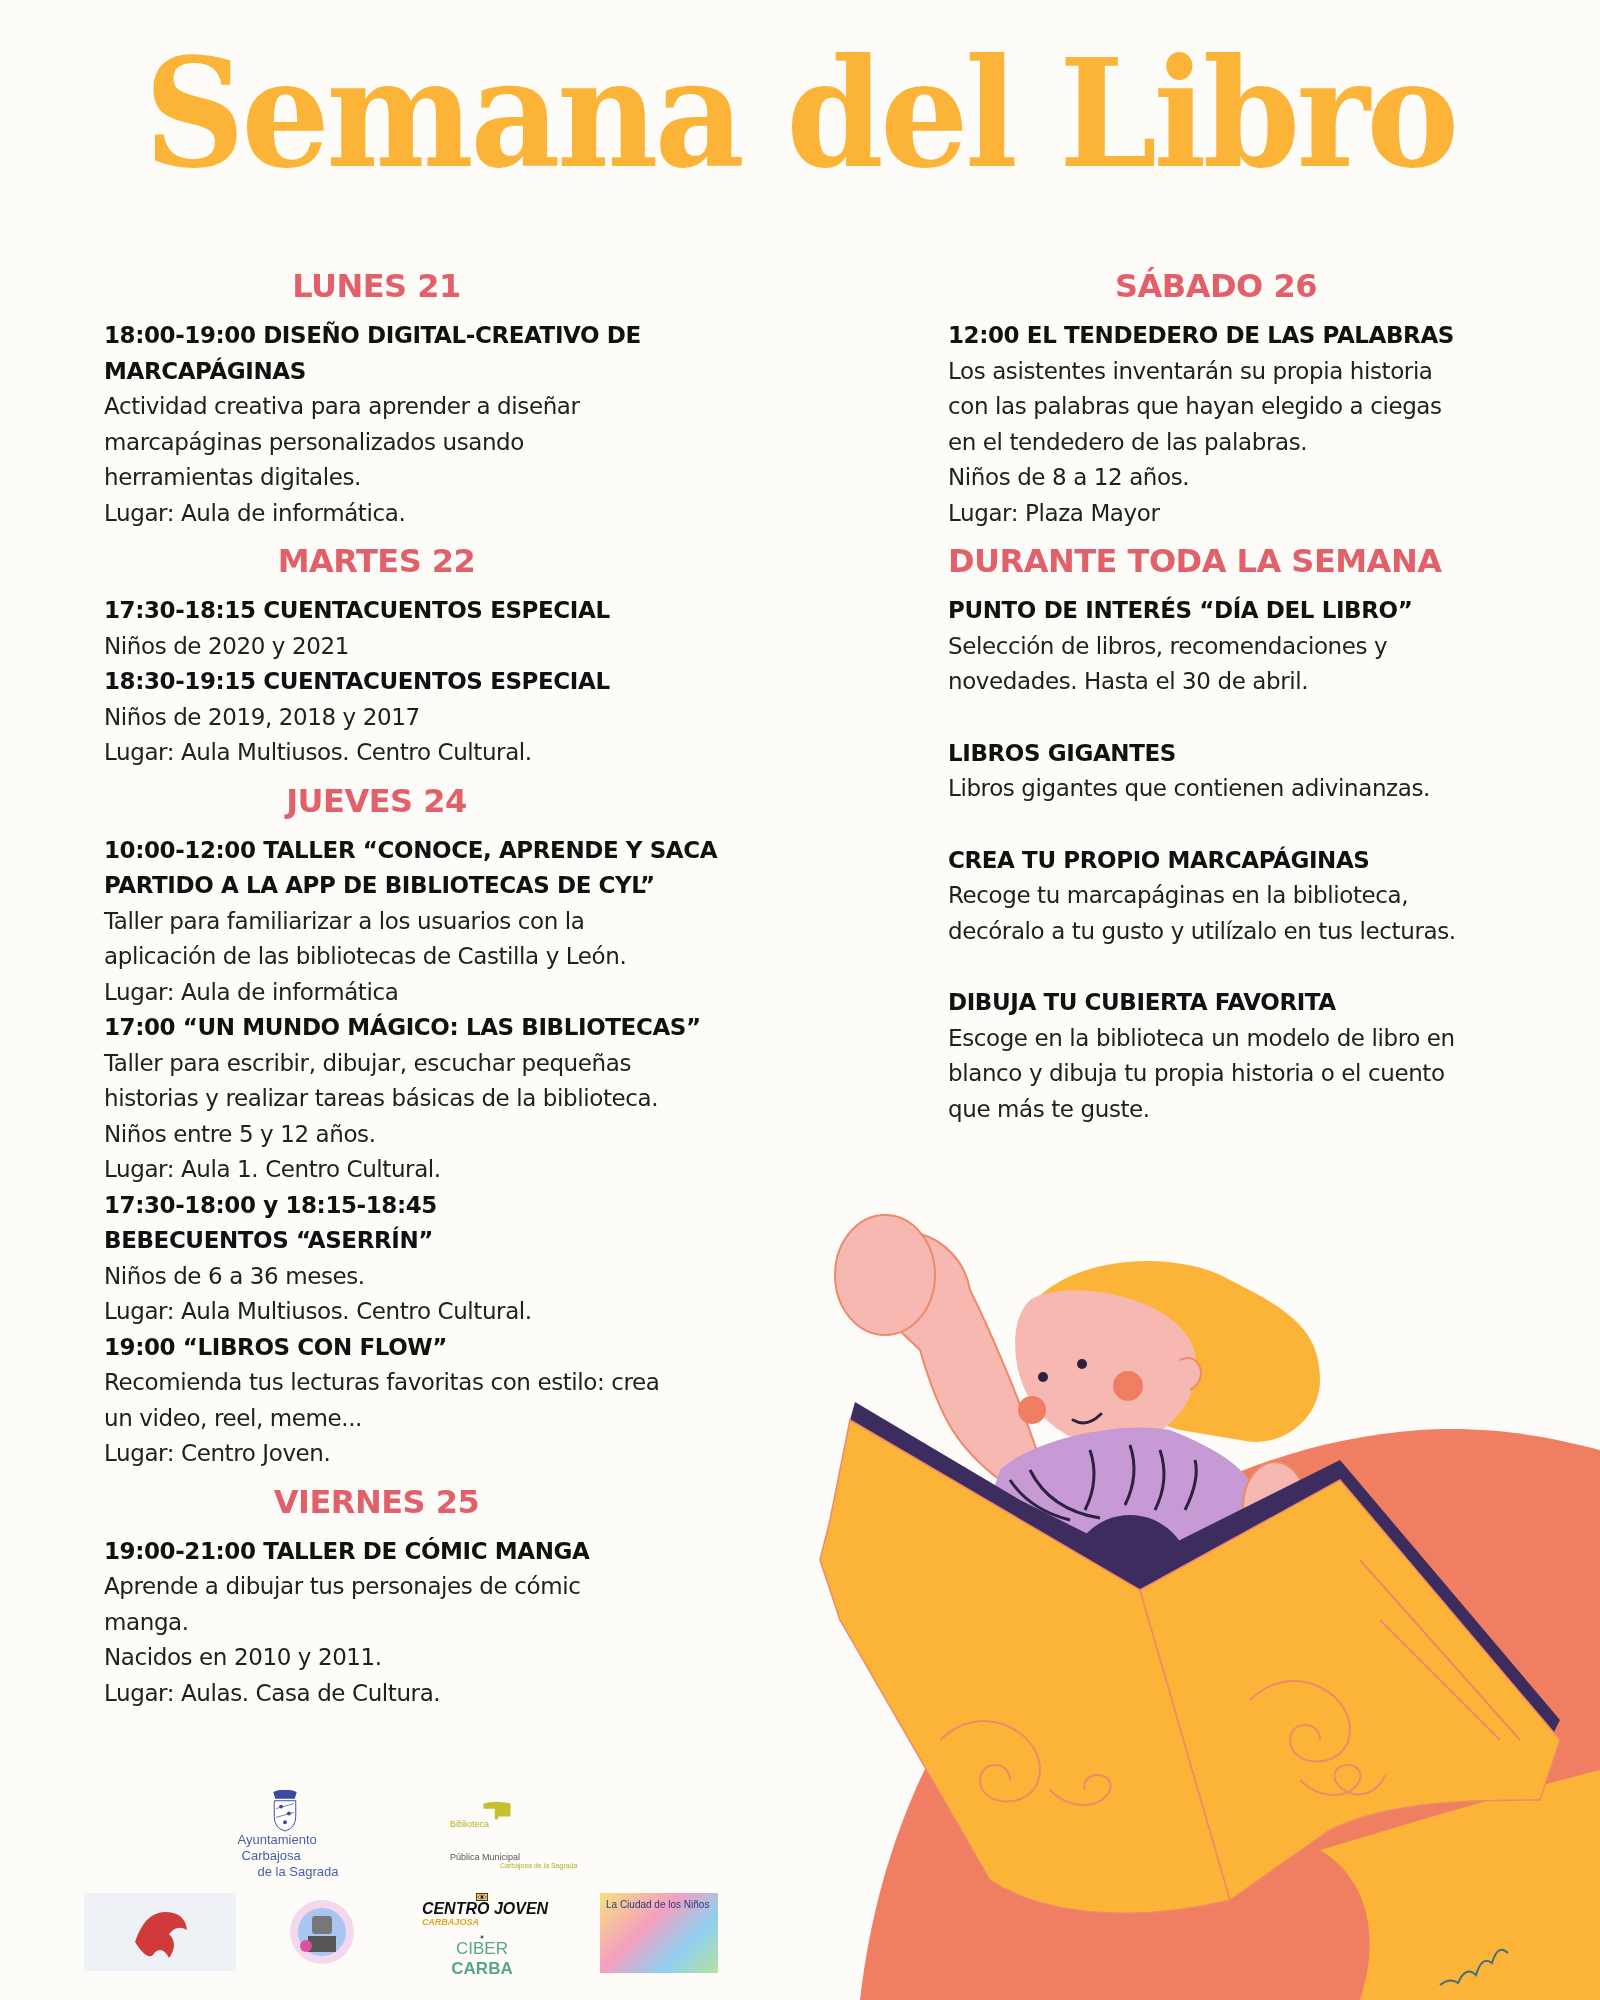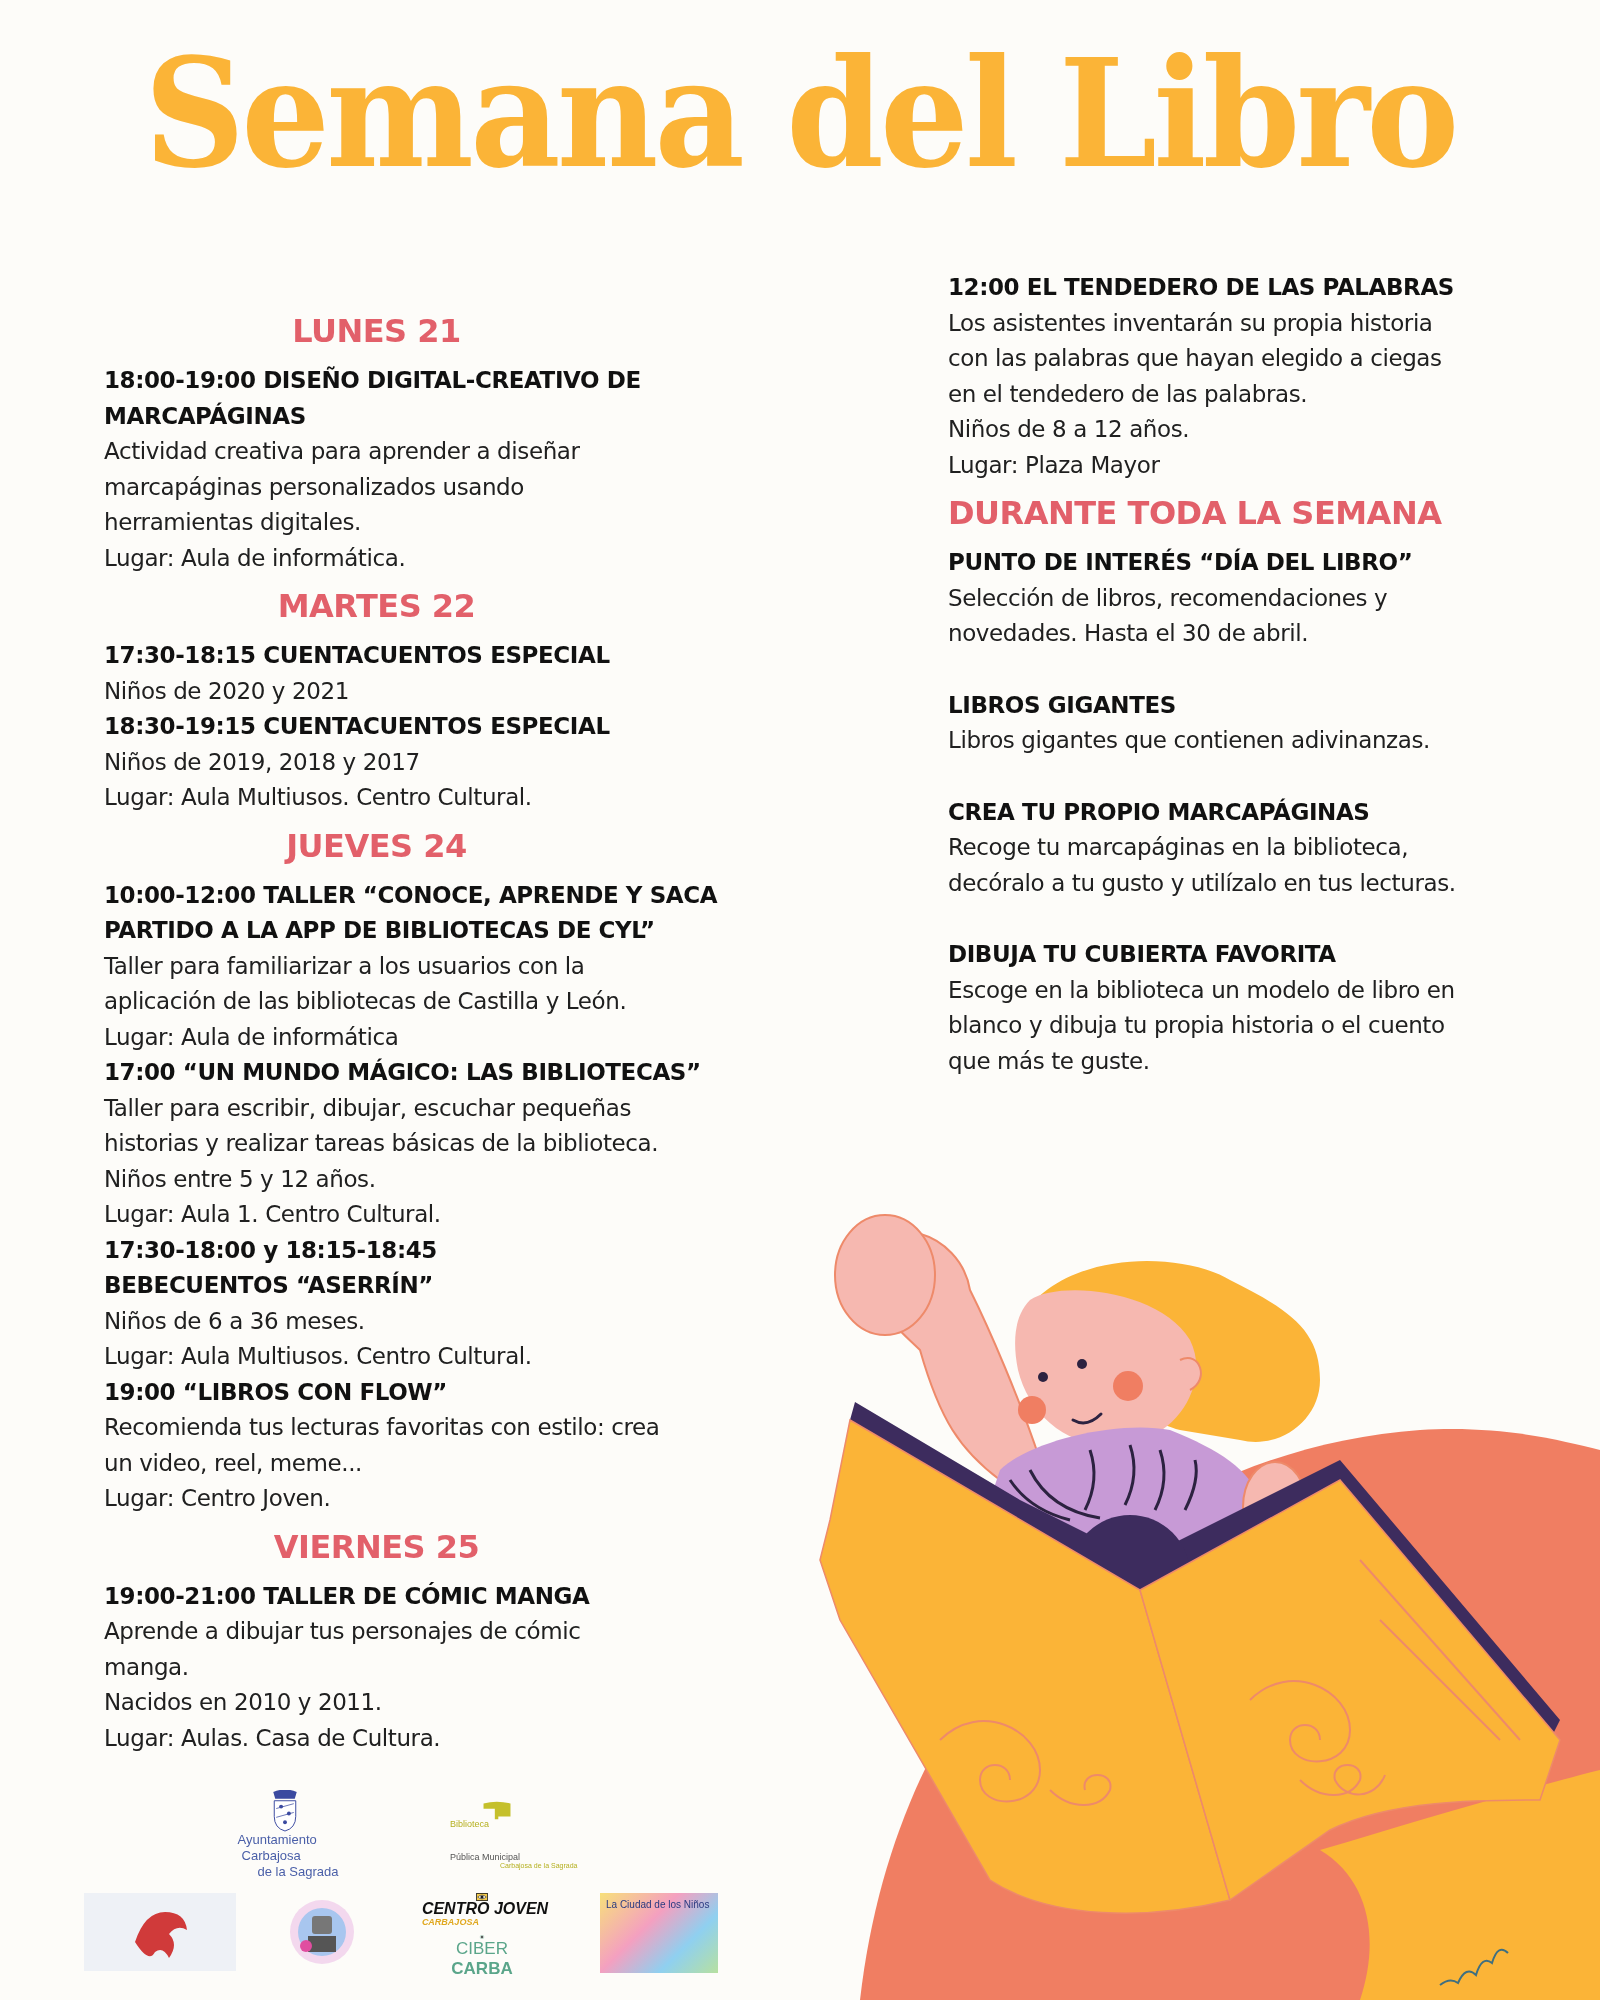--- a/index.html
+++ b/index.html
@@ -9,21 +9,21 @@
     font-family: "DejaVu Sans", "Liberation Sans", sans-serif;
     color: #1c1c1c;
   }
   .title {
     position: absolute; left: 0; top: 38px; width: 1600px; text-align: center;
     font-family: "DejaVu Serif", "Liberation Serif", serif;
     font-weight: bold; font-size: 150px; letter-spacing: -4px;
     color: #FBB437; line-height: 1; transform: scaleX(0.93);
   }
   .col { position: absolute; }
-  .col-left { left: 104px; top: 262px; width: 620px; margin-top: 45px; }
+  .col-left { left: 104px; top: 262px; width: 620px; }
   .col-right { left: 948px; top: 262px; width: 560px; }
   .day {
     font-weight: bold; font-size: 32px; color: #E2606A;
     letter-spacing: -0.5px; line-height: 48px; height: 48px;
   }
   .col-left .day { text-align: center; width: 545px; }
   .col-right .day { text-align: center; width: 536px; }
   .col-right .day.left { text-align: left; }
   .block { margin-top: 8px; margin-bottom: 6px; }
   .evt-title, .evt-line {
@@ -103,20 +103,21 @@
       <div class="evt-line">Aprende a dibujar tus personajes de cómic</div>
       <div class="evt-line">manga.</div>
       <div class="evt-line">Nacidos en 2010 y 2011.</div>
       <div class="evt-line">Lugar: Aulas. Casa de Cultura.</div>
     </div>
   </div>
 </div>
 
 <div class="col col-right">
   <div>
+    <div class="day">SÁBADO 26</div>
     <div class="block">
       <div class="evt-title">12:00 EL TENDEDERO DE LAS PALABRAS</div>
       <div class="evt-line">Los asistentes inventarán su propia historia</div>
       <div class="evt-line">con las palabras que hayan elegido a ciegas</div>
       <div class="evt-line">en el tendedero de las palabras.</div>
       <div class="evt-line">Niños de 8 a 12 años.</div>
       <div class="evt-line">Lugar: Plaza Mayor</div>
     </div>
   </div>
 

